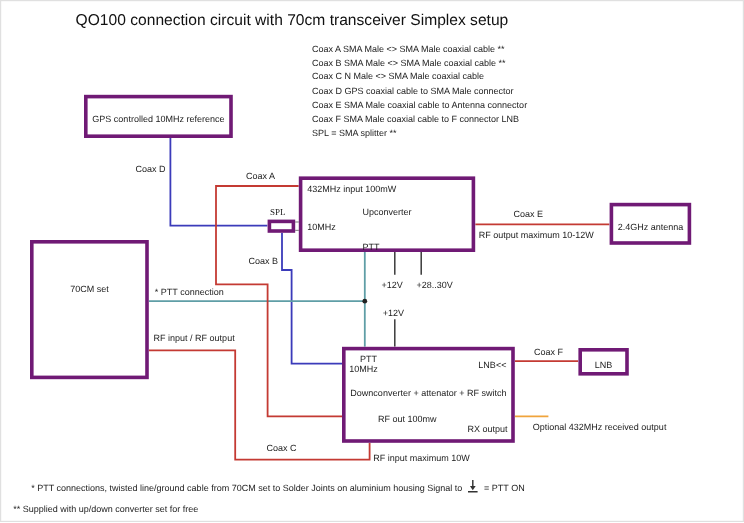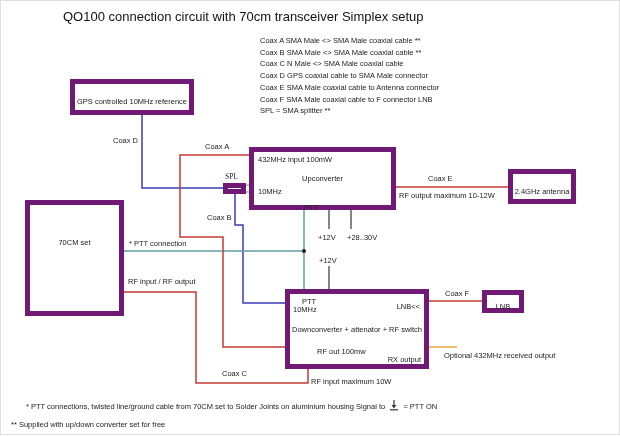--- a/index.html
+++ b/index.html
@@ -21,21 +21,21 @@
     white-space: nowrap;
   }
   .legend {
     font-size: 7.5px;
     line-height: 11.7px;
     color: #222;
     white-space: nowrap;
   }
   .box {
     position: absolute;
-    border: 5px solid #701a75;
+    border: 3px solid #701a75;
     background: #ffffff;
   }
   .box-label {
     position: absolute;
     font-size: 7.5px;
     color: #222;
     white-space: nowrap;
   }
   .center-label {
     width: 100%;

